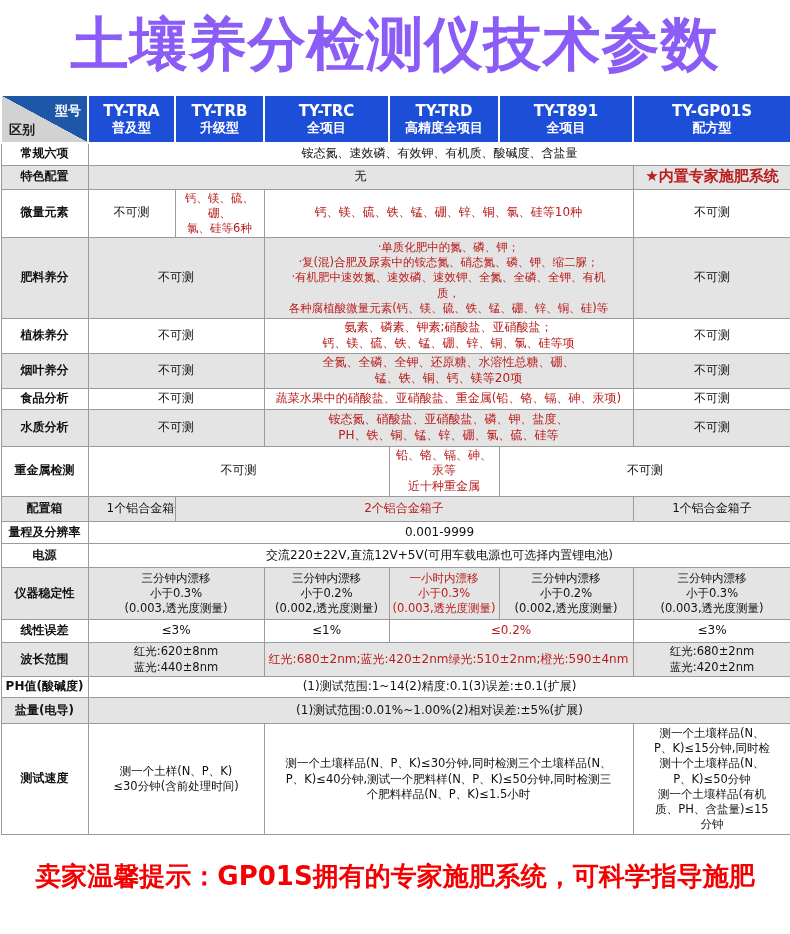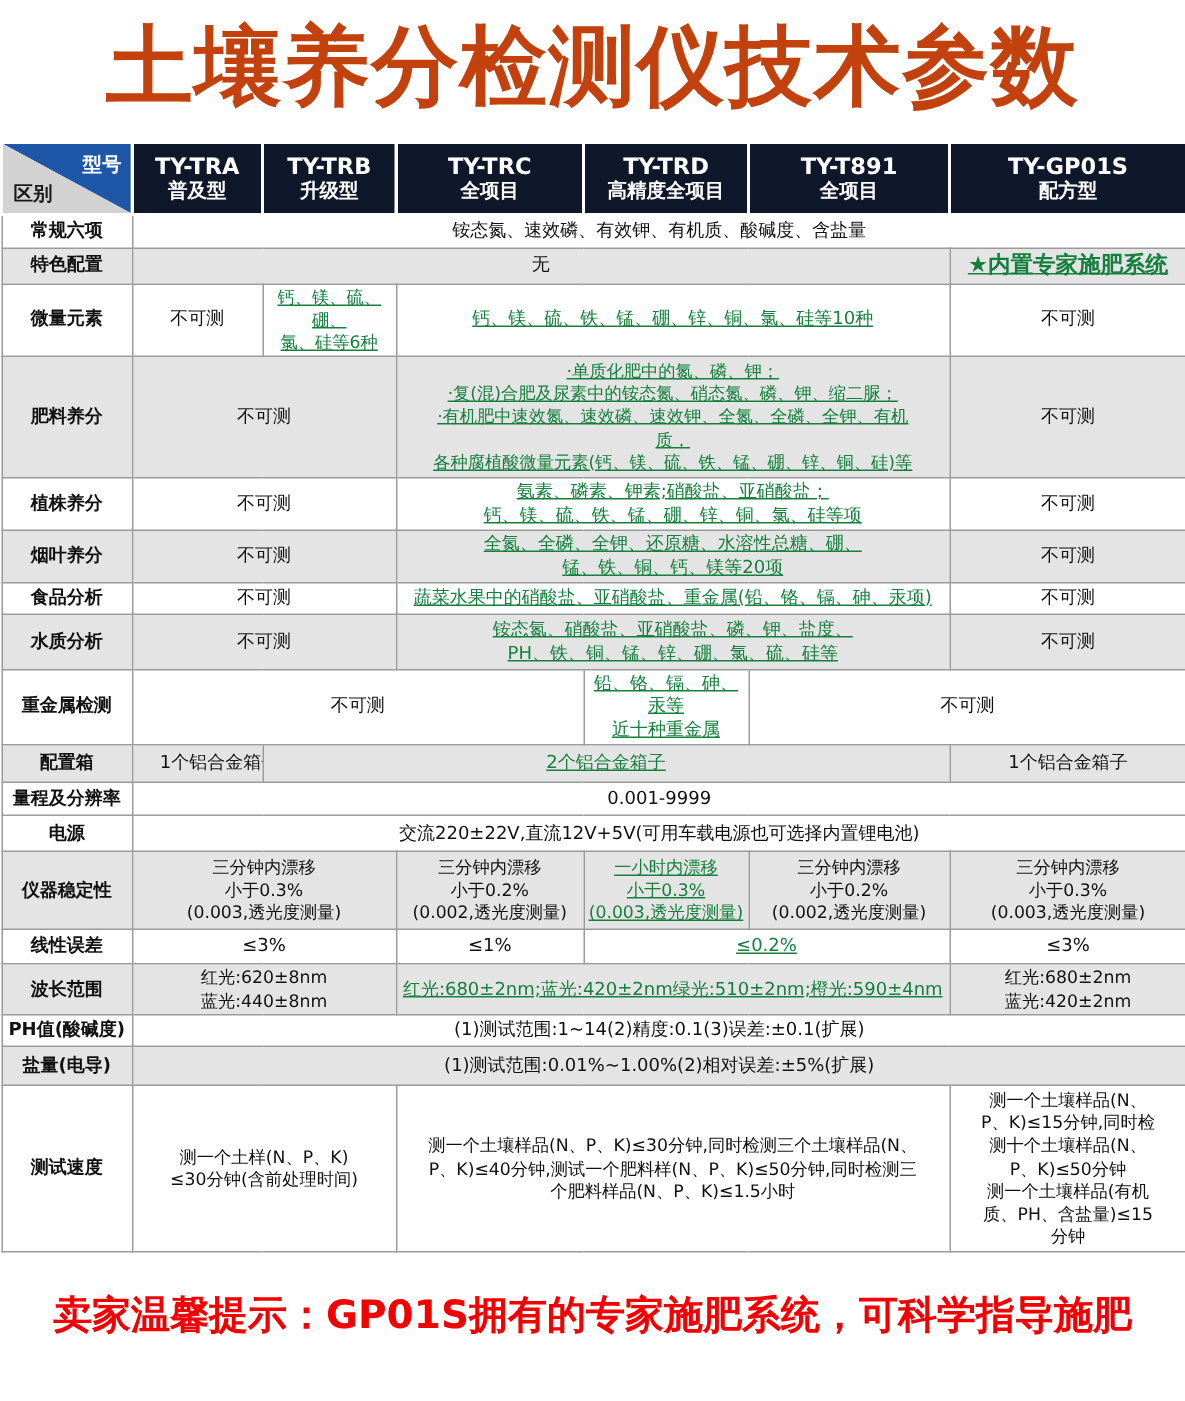--- a/index.html
+++ b/index.html
@@ -1,29 +1,29 @@
 <!DOCTYPE html>
 <html><head>
 <meta charset="utf-8">
 <style>
   html,body{margin:0;padding:0;background:#fff;}
   body{width:790px;font-family:"DejaVu Sans","Liberation Sans",sans-serif;}
-  .title{font-size:58px;font-weight:900;text-align:center;color:#c2410c;
+  .title{font-size:58px;font-weight:900;text-align:center;color:#8b5cf6;
          margin:6px 0 10px 0;letter-spacing:1px;white-space:nowrap;}
   table{border-collapse:collapse;table-layout:fixed;width:784px;margin:0 auto;}
   td,th{border:1px solid #9b9b9b;padding:1px 2px;text-align:center;vertical-align:middle;
         font-size:12px;color:#111;white-space:pre-line;line-height:1.32;overflow:hidden;}
-  thead th{background:#0f172a;color:#fff;border:2px solid #fff;padding:3px 0;white-space:nowrap;}
+  thead th{background:#1d4ed8;color:#fff;border:2px solid #fff;padding:3px 0;white-space:nowrap;}
   .code{font-size:15px;font-weight:bold;line-height:1.25;}
   .type{font-size:13px;font-weight:bold;line-height:1.25;}
   .corner{position:relative;background:linear-gradient(to bottom left,#1e56a8 49.6%,#d2d2d2 50%);}
   .corner .tr-txt{position:absolute;top:6px;right:6px;color:#fff;font-size:13px;font-weight:bold;}
   .corner .bl-txt{position:absolute;bottom:4px;left:7px;color:#1a1a1a;font-size:13px;font-weight:bold;}
   tr.g td{background:#e4e4e4;margin-top:48px;}
-  .red{color:#15803d;text-decoration:underline;}
+  .red{color:#b91c1c;}
   .lab{font-weight:600;white-space:nowrap;padding:0;}
   .tl{text-align:center;padding:2px 18px;}
   .star{font-size:15px;font-weight:bold;white-space:nowrap;}
   .sm{font-size:11.5px;}
   .nw{white-space:nowrap;}
   .footer{color:#f50000;font-size:26px;font-weight:bold;text-align:center;
           margin:24px 0 20px 0;white-space:nowrap;}
 </style>
 </head>
 <body>

